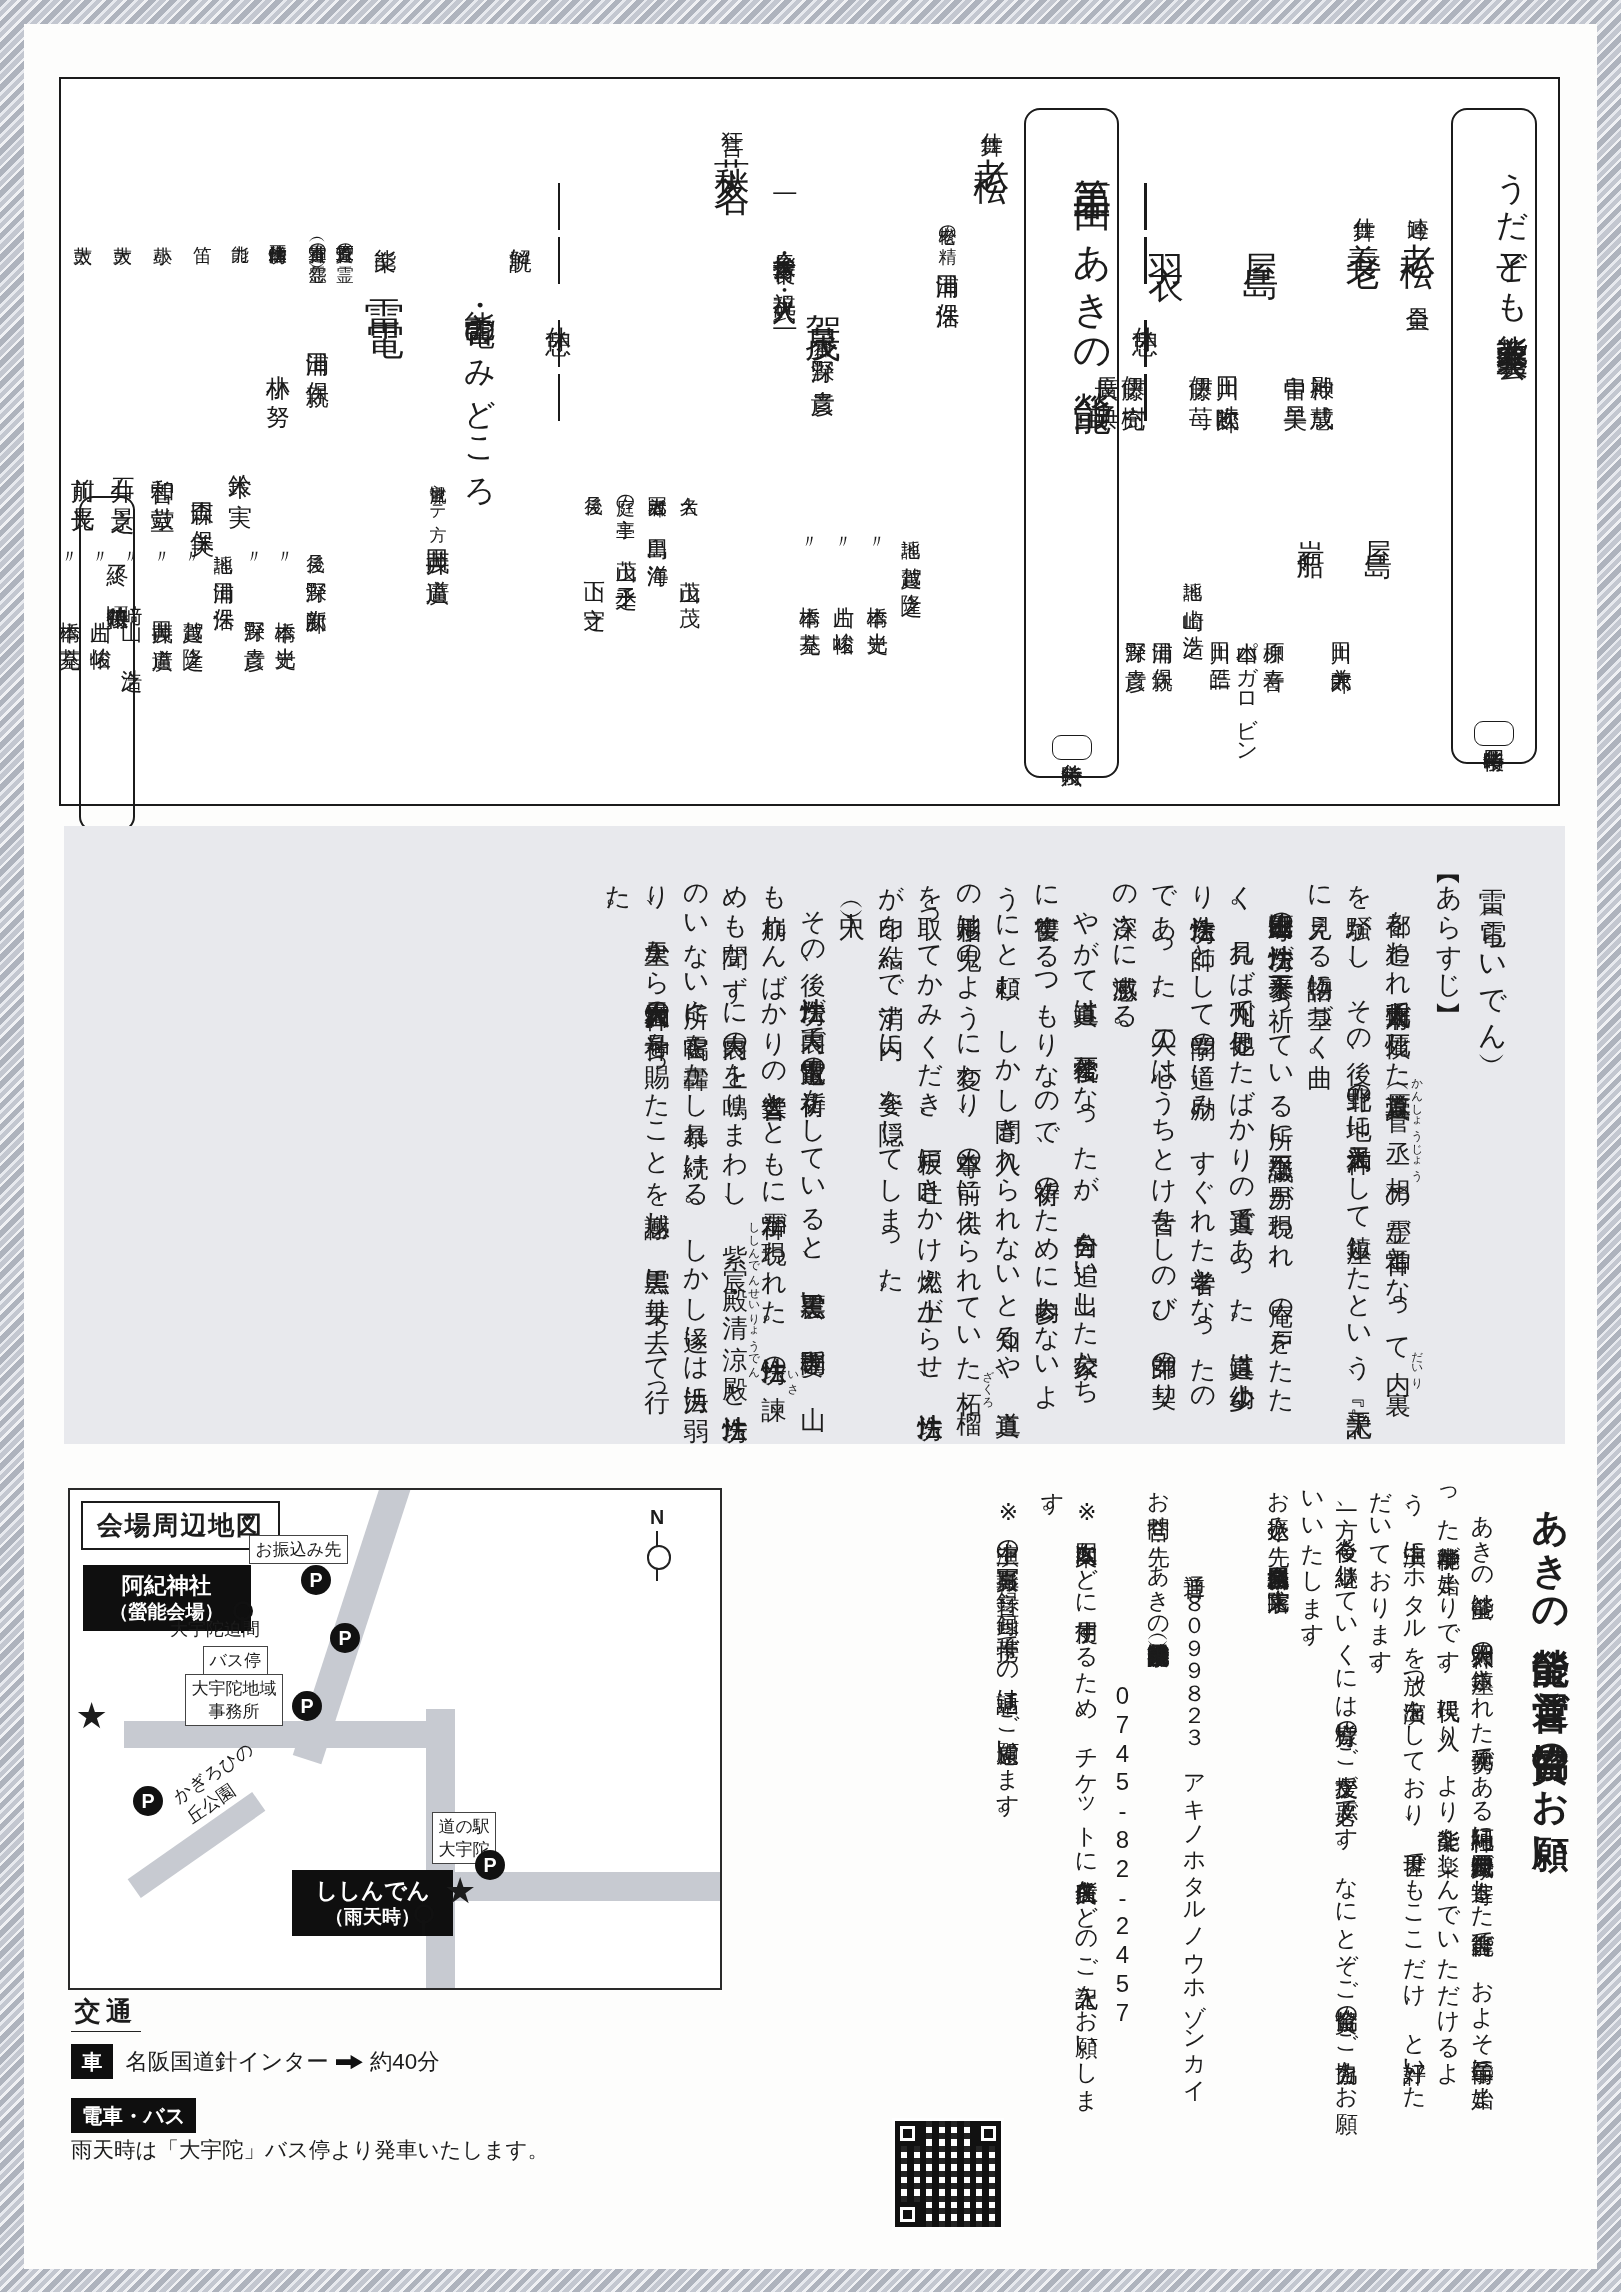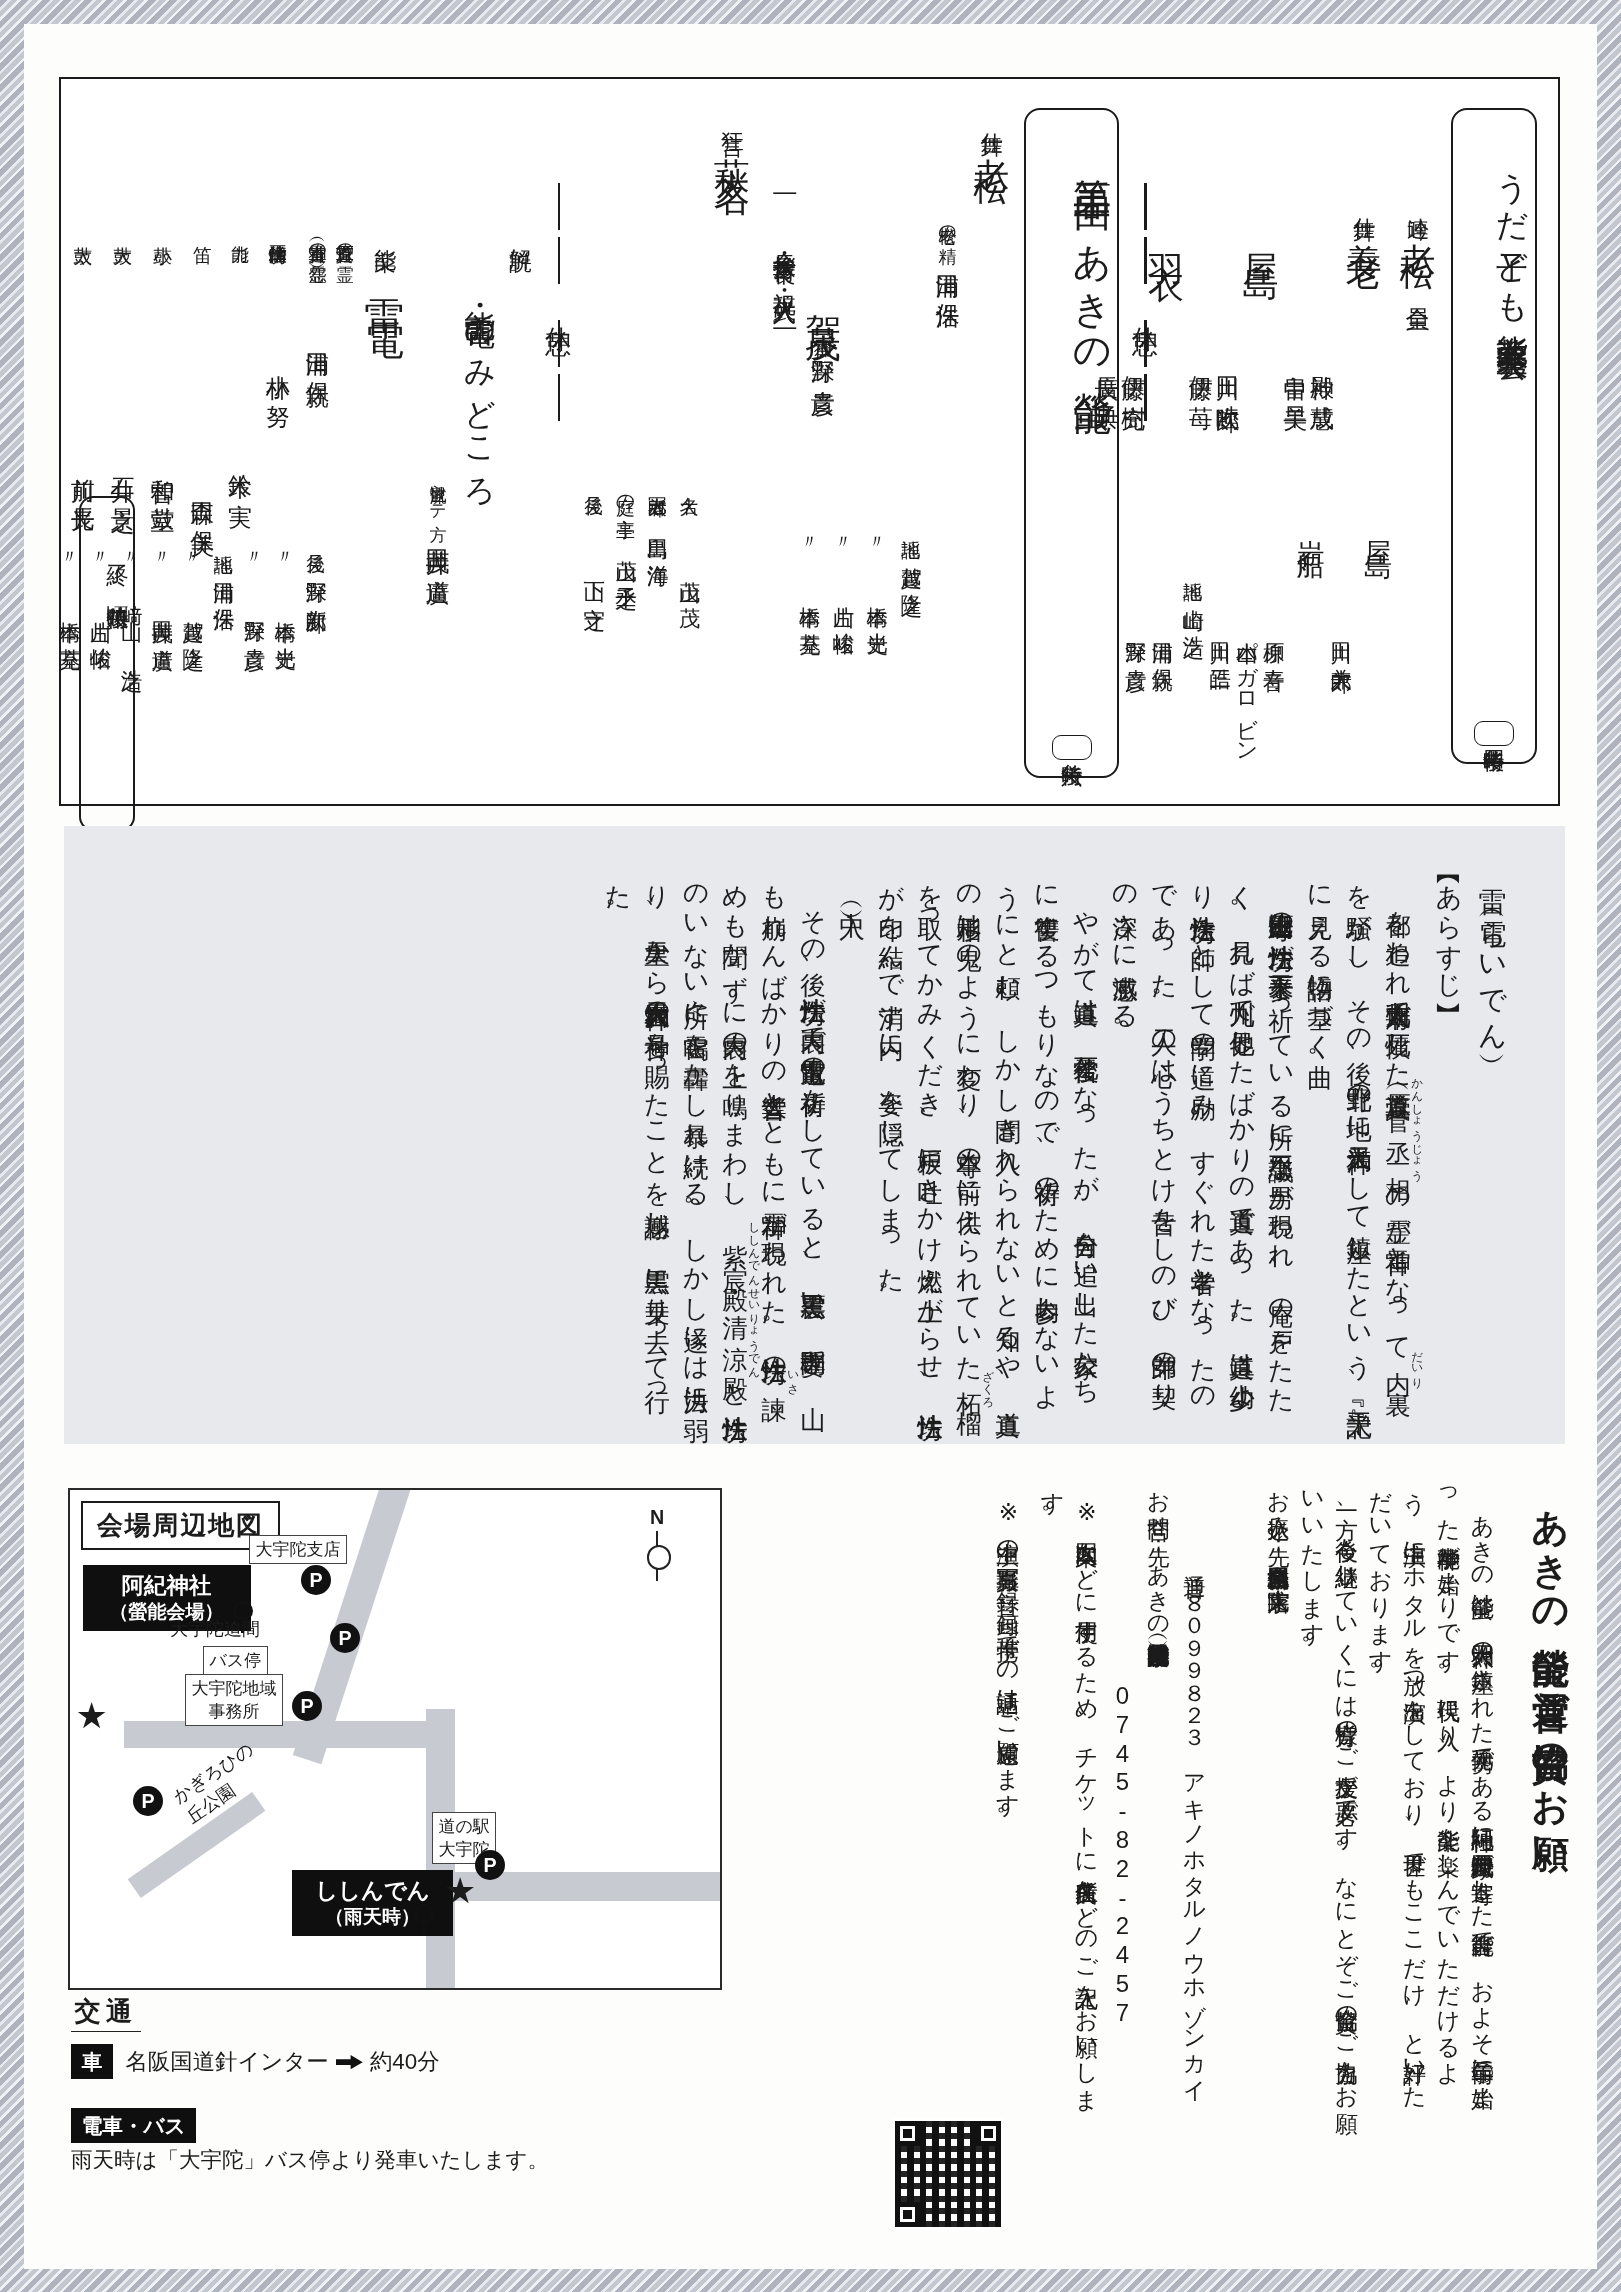--- a/index.html
+++ b/index.html
@@ -270,21 +270,21 @@
       <div class="road" style="left: 269px; top: -27px; width: 30px; height: 304px; transform: rotate(18deg);"></div>
       <div class="road" style="left: 54px; top: 231px; width: 322px; height: 27px; transform: rotate(0deg);"></div>
       <div class="road" style="left: 356px; top: 219px; width: 29px; height: 279px; transform: rotate(0deg);"></div>
       <div class="road" style="left: 371px; top: 382px; width: 279px; height: 29px; transform: rotate(0deg);"></div>
       <div class="road" style="left: 115px; top: 279px; width: 23px; height: 152px; transform: rotate(55deg);"></div>
       <div class="map-item map-title" style="left: 10.7px; top: 10.7px;">会場周辺地図</div>
       <div class="map-item compass" style="left: 580px; top: 16px;"><span>N</span><div class="ndl"></div></div>
       <div class="map-item lbl-black" style="left: 12.5px; top: 75px; width: 150px;"><span>阿紀神社</span><span class="s2">（螢能会場）</span></div>
       <div class="map-item star" style="left: 5.4px; top: 208px;">★</div>
       <div class="map-item lbl-boxed" style="left: 179px; top: 45px;">
-        <div>大宇陀支店</div>
+        <div>お振込み先</div>
       </div>
       <div class="map-item pbadge" style="left: 231px; top: 75px;">P</div>
       <div class="map-item lbl-plain" style="left: 100px; top: 127px;">
         <div>大宇陀迫間</div>
       </div>
       <div class="map-item lbl-boxed" style="left: 133px; top: 156px;">
         <div>バス停</div>
       </div>
       <div class="map-item busstop" style="left: 163px; top: 111px;"></div>
       <div class="map-item pbadge" style="left: 260px; top: 133px;">P</div>
@@ -304,17 +304,17 @@
       </div>
       <div class="map-item lbl-black" style="left: 222px; top: 380px; width: 143px;"><span>ししんでん</span><span class="s2">（雨天時）</span></div>
       <div class="map-item star" style="left: 374px; top: 383px;">★</div>
       <div class="map-item pbadge" style="left: 405px; top: 360px;">P</div>
       <div class="map-item busstop" style="left: 344px; top: 414px;"></div>
     </div>
 
   <div class="access" id="access-block"><div class="acc-h">交通</div><div class="acc-row">
         <div class="blk-label">車</div>
         <span class="acc-text"><span>名阪国道針インター</span><span class="arw"></span><span>約40分</span></span>
-      </div><div class="acc-row" style="margin-top: 28px;">
+      </div><div class="acc-row" style="margin-top: 18px;">
         <div class="blk-label">電車・バス</div>
       </div><div class="acc-note" style="margin-top: 0px;">雨天時は「大宇陀」バス停より発車いたします。</div></div>
 </div>
 
 
 </body></html>

